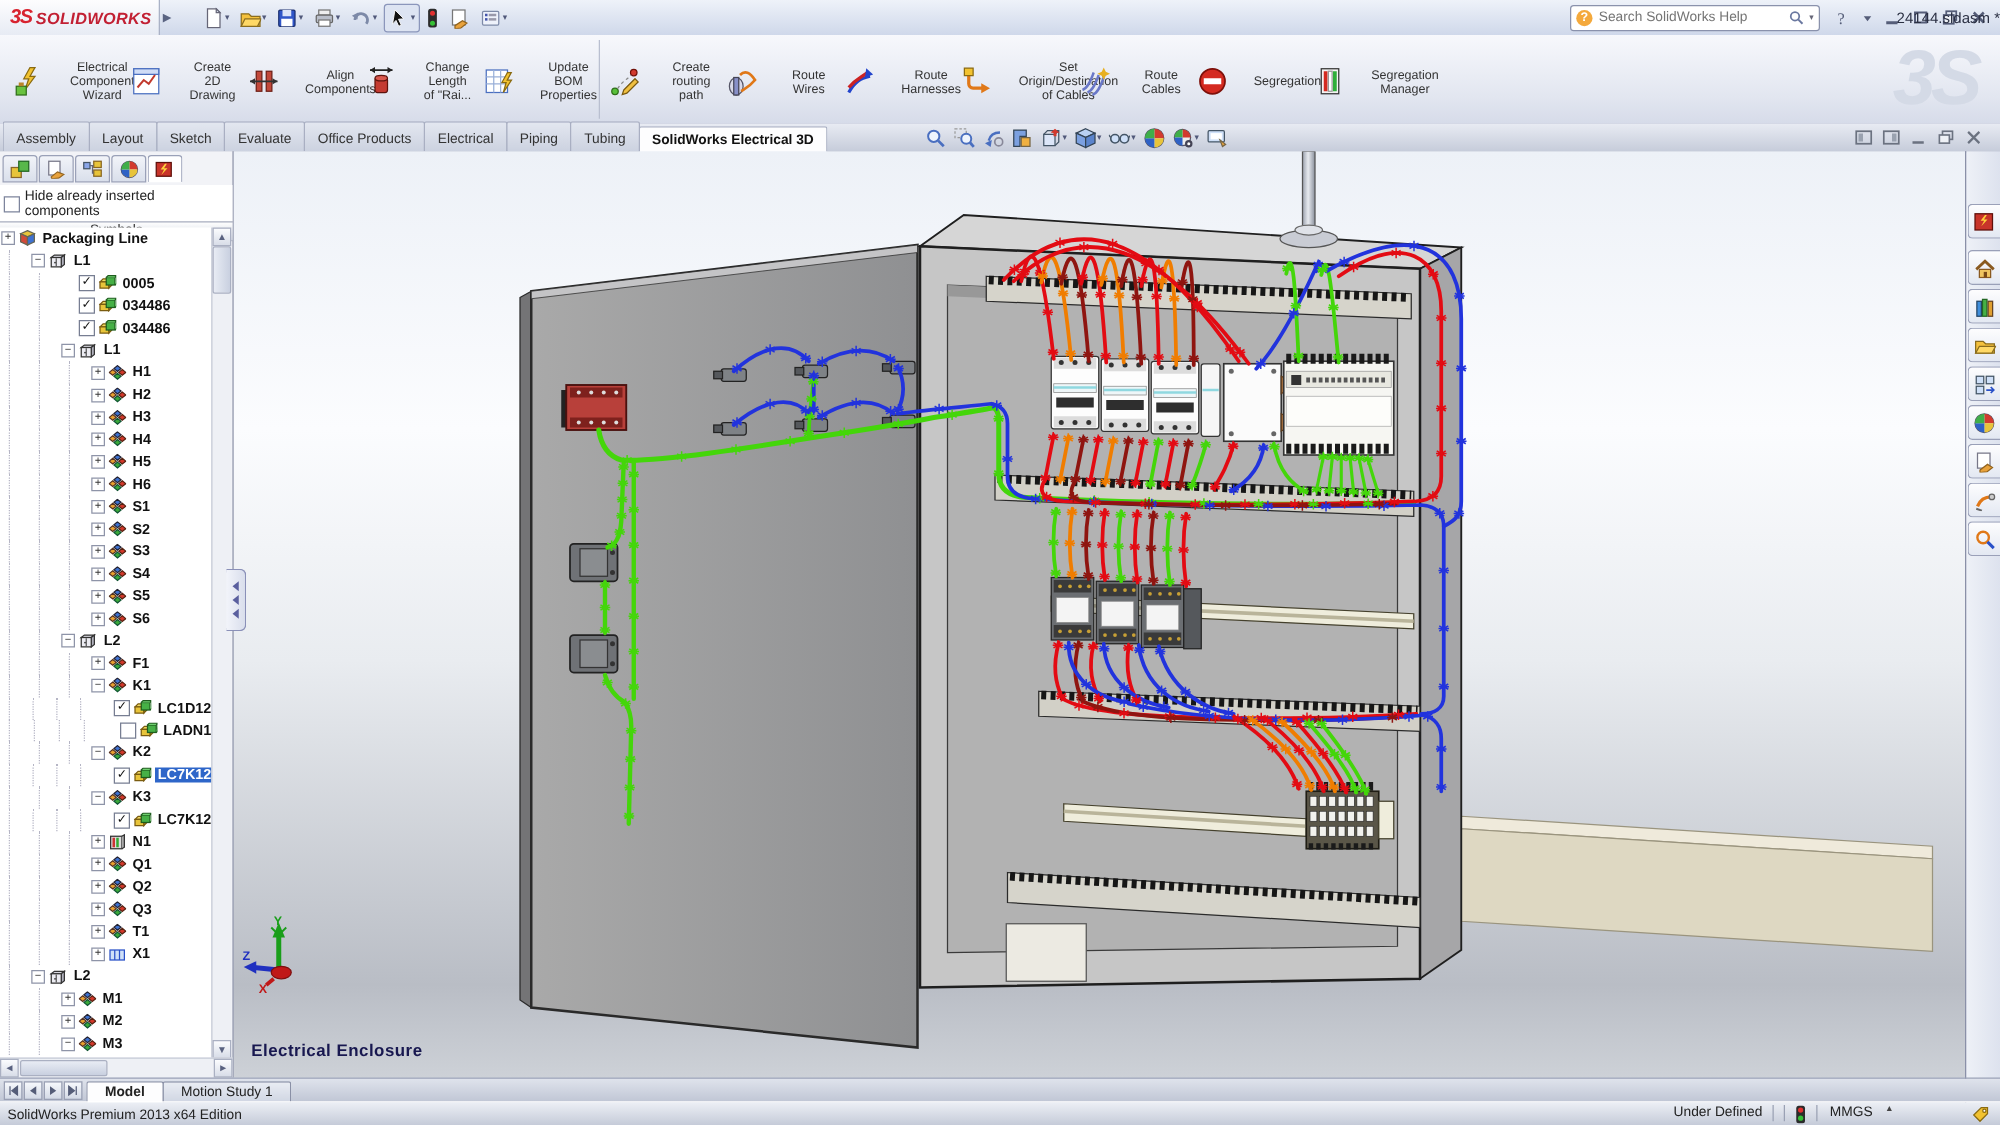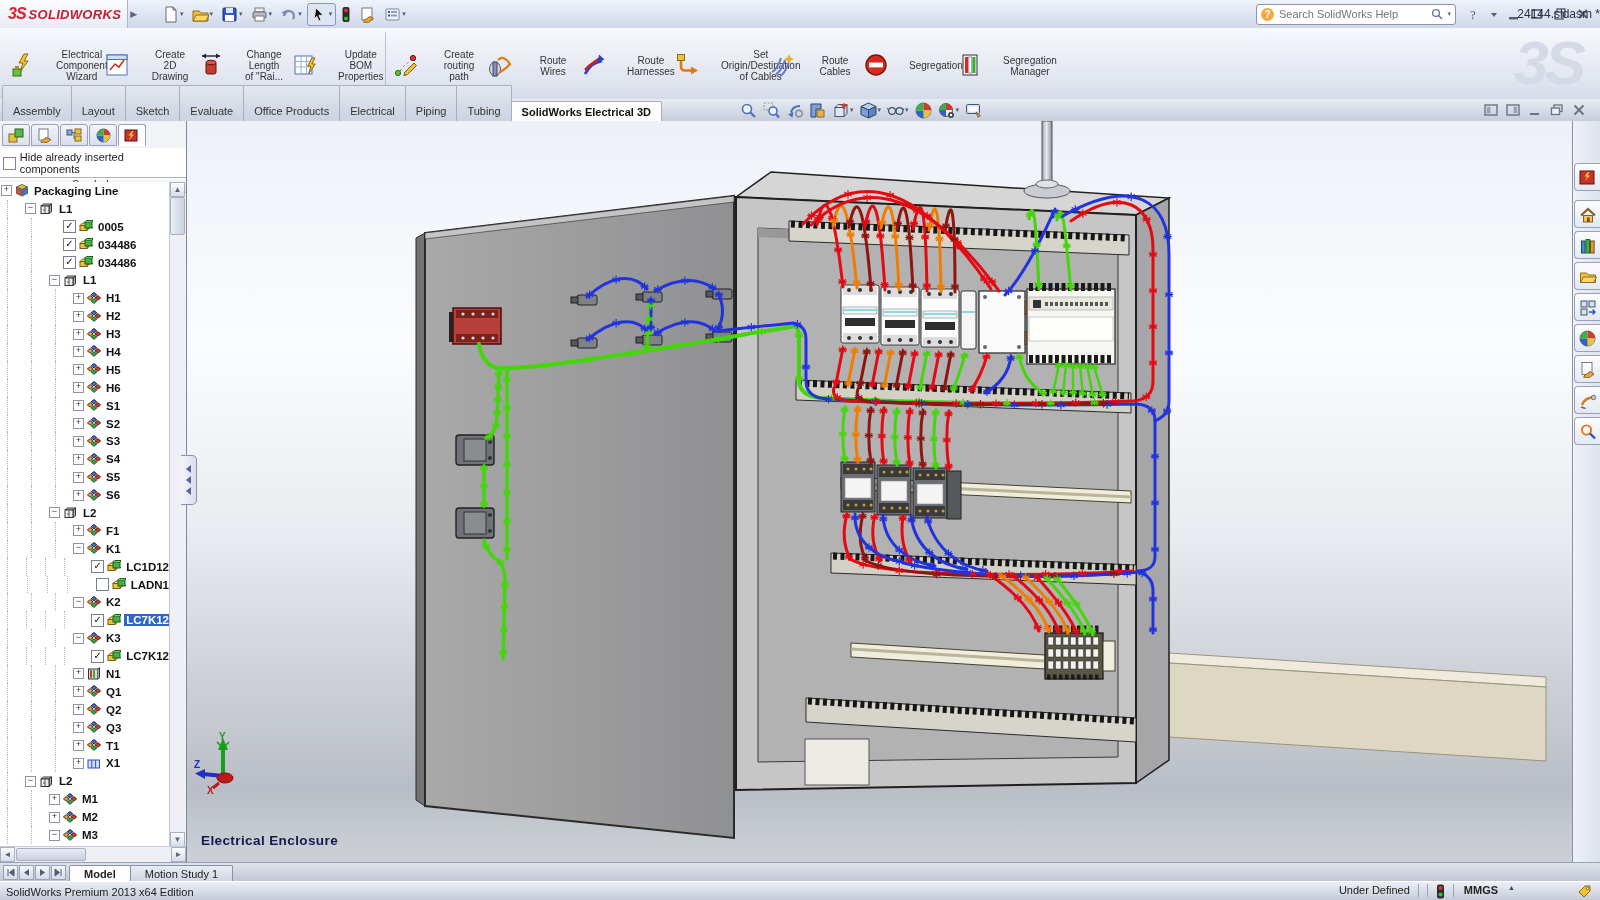--- a/index.html
+++ b/index.html
@@ -35,21 +35,21 @@
   .rsep{width:1px;background:#b9bfd0;margin:4px 3px;}
   .rbtn{display:flex;flex-direction:row;align-items:center;justify-content:flex-start;
     padding:3px 4px 1px;max-width:86px;min-width:40px;text-align:center;border-radius:3px;gap:20px;}
   .rlbl{font-size:10px;line-height:11px;color:#333;margin-top:2px;}
   #watermark{position:absolute;right:18px;top:2px;font-size:62px;font-weight:bold;font-style:italic;
     color:#d4dae6;line-height:66px;letter-spacing:-4px;pointer-events:none;}
   
   #tabrow{position:absolute;left:0;top:99px;width:1600px;height:22px;
     background:linear-gradient(#e8ebf3,#c6ccda);border-bottom:1px solid #9aa1b6;}
   #cmd-tabs{display:flex;height:100%;align-items:flex-end;padding-left:2px;}
-  .ctab{padding:19px 10px 4px;border:1px solid #a9afc2;border-bottom:none;margin-right:-1px;
+  .ctab{padding:7px 10px 4px;border:1px solid #a9afc2;border-bottom:none;margin-right:-1px;
     background:linear-gradient(#e3e7f0,#ccd2e0);color:#333;font-size:11px;border-radius:2px 2px 0 0;}
   .ctab.active{background:#fdfdfe;font-weight:bold;color:#111;position:relative;top:1px;padding-top:4px;}
   #viewbar{position:absolute;left:740px;top:0;height:22px;display:flex;align-items:center;gap:6px;}
   .vbtn{display:flex;align-items:center;gap:1px;}
   .vbtn .dd{font-size:7px;color:#51597a;}
   #doc-controls{position:absolute;right:14px;top:0;height:22px;display:flex;align-items:center;gap:8px;}
   
   #content{position:absolute;left:0;top:121px;width:1600px;height:741px;}
   #left-panel{position:absolute;left:0;top:0;width:186px;height:741px;background:#f2f3f7;
     border-right:1px solid #7d849c;}
@@ -255,20 +255,32 @@
         </div>
         <div class="rbtn">
           <span>
             <svg width="26" height="26" viewBox="0 0 26 26" aria-hidden="true">
               <rect x="3" y="3" width="20" height="20" fill="#fff" stroke="#4a6fc0"></rect>
               <rect x="3" y="3" width="20" height="4.5" fill="#cfdcf6" stroke="#4a6fc0"></rect>
               <path d="M6,18 l5,-6 4,3 5,-7" stroke="#c23a2e" stroke-width="1.6" fill="none"></path>
             </svg>
           </span>
           <span class="rlbl">Create 2D Drawing</span>
+        </div>
+        <div class="rbtn">
+          <span>
+            <svg width="26" height="26" viewBox="0 0 26 26" aria-hidden="true">
+              <rect x="7" y="5" width="4.5" height="16" fill="#c2483a" stroke="#6e1f16"></rect>
+              <rect x="15" y="5" width="4.5" height="16" fill="#c2483a" stroke="#6e1f16"></rect>
+              <path d="M2,13 h22" stroke="#333" stroke-width="1.4"></path>
+              <path d="M2,13 l4,-2.5 v5 z" fill="#333"></path>
+              <path d="M24,13 l-4,-2.5 v5 z" fill="#333"></path>
+            </svg>
+          </span>
+          <span class="rlbl">Align Components</span>
         </div>
         <div class="rbtn">
           <span>
             <svg width="26" height="26" viewBox="0 0 26 26" aria-hidden="true">
               <path d="M4,4 h18" stroke="#222" stroke-width="1.4"></path>
               <path d="M4,4 l4,-2.5 v5 z" fill="#222"></path>
               <path d="M22,4 l-4,-2.5 v5 z" fill="#222"></path>
               <rect x="8" y="10" width="10" height="12" rx="2" fill="#c43b32" stroke="#5e140e"></rect>
               <ellipse cx="13" cy="10.5" rx="5" ry="2.2" fill="#d9584e" stroke="#5e140e"></ellipse>
             </svg>
@@ -1835,21 +1847,21 @@
     <div id="status-right">
       <span>Under Defined</span>
       <span class="ssep"></span>
         <span class="ssep"></span>
       <svg width="9" height="15" viewBox="0 0 9 15">
         <rect x="1" y="0.5" width="7" height="14" rx="2" fill="#2b2b2b"></rect>
         <circle cx="4.5" cy="4" r="2.1" fill="#e03030"></circle>
           <circle cx="4.5" cy="10.5" r="2.1" fill="#35c035"></circle>
       </svg>
       <span class="ssep"></span>
-      <span style="padding:0 2px;font-weight:bold;">MMGS</span>
+      <span style="padding:0 2px;">MMGS</span>
       <span id="units-arrow">▲</span>
       <span style="width:46px;"></span>
       <svg width="15" height="15" viewBox="0 0 15 15">
         <path d="M2,8 L8,2 L13,2 L13,7 L7,13 Z" fill="#f2c230" stroke="#8a6a10"></path>
           <circle cx="10.5" cy="4.5" r="1.3" fill="#fff" stroke="#8a6a10"></circle>
       </svg>
     </div>
   </footer>
 </div>
 

